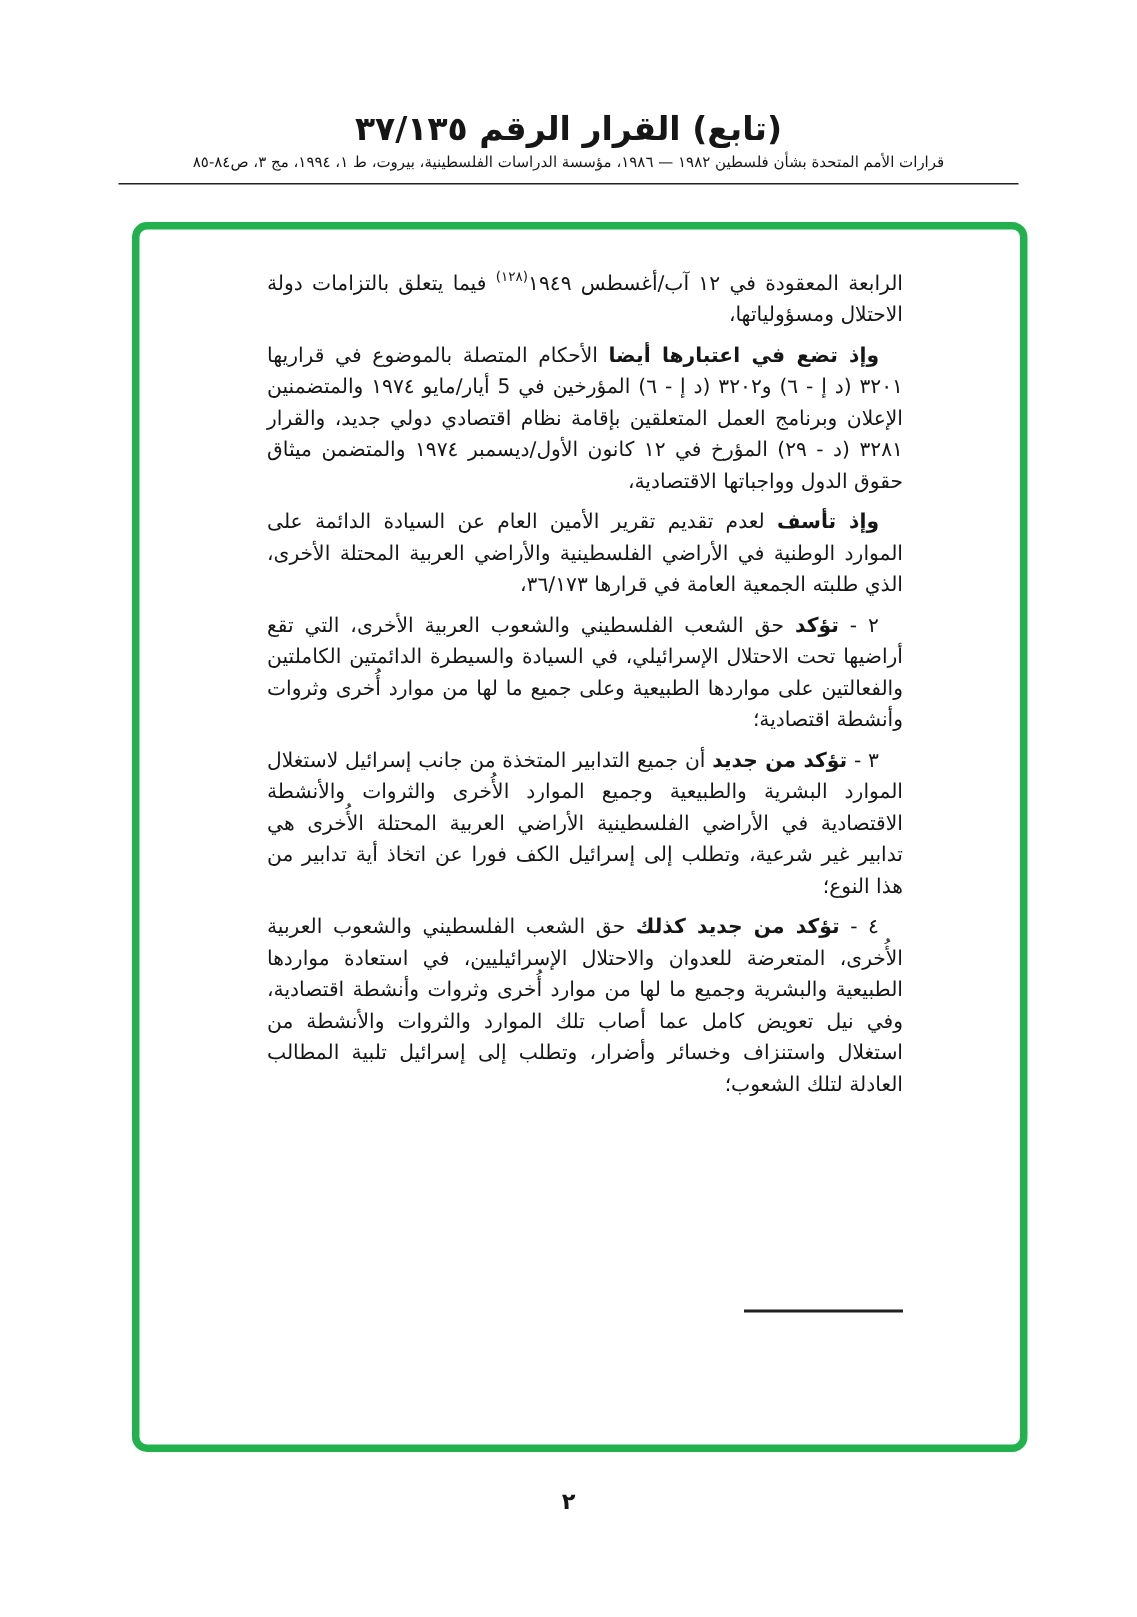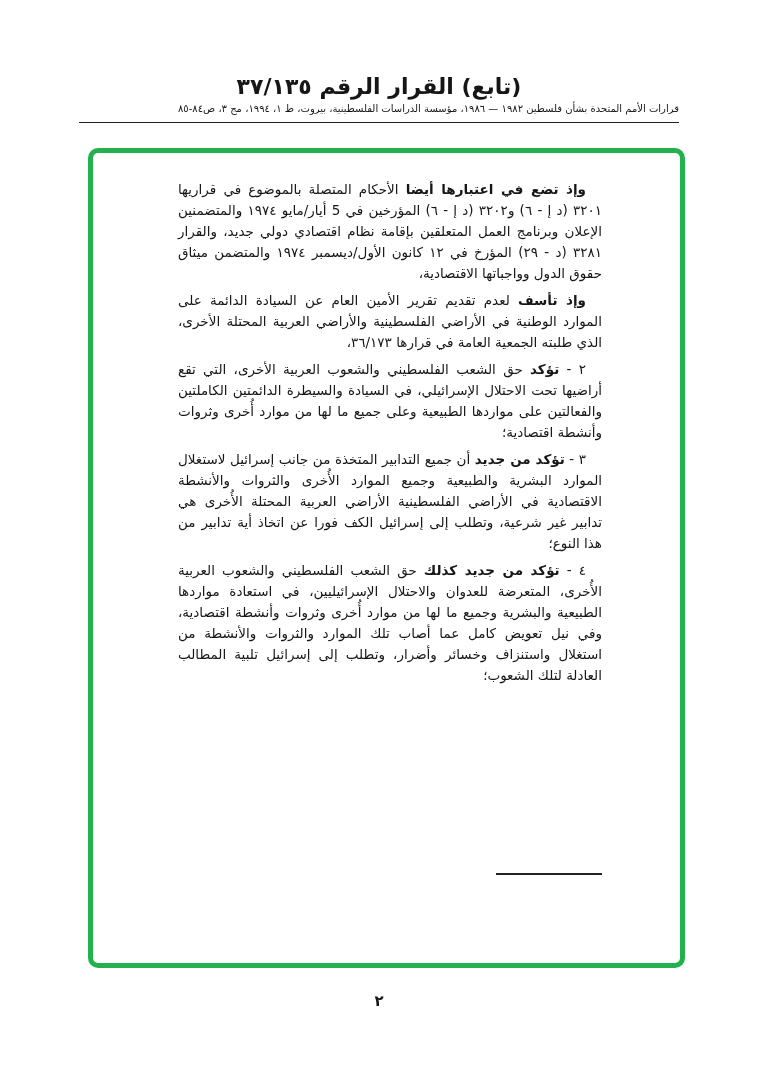--- a/index.html
+++ b/index.html
@@ -19,21 +19,21 @@
     width: 758px;
     text-align: center;
     font-size: 22px;
     font-weight: bold;
     letter-spacing: 0.2px;
   }
   .header-citation {
     position: absolute;
     top: 103px; right: 79px;
     width: 600px;
-    text-align: right;
+    text-align: center;
     font-size: 10px;
     padding-bottom: 8px;
     border-bottom: 1px solid #222;
   }
   .content-frame {
     position: absolute;
     top: 148px; right: 73px;
     width: 587px; height: 810px;
     border: 5px solid #23b14d;
     border-radius: 10px;
@@ -83,20 +83,21 @@
 <body>
 
 <div class="header-title">(تابع) القرار الرقم ٣٧/١٣٥</div>
 
 <div class="header-citation">قرارات الأمم المتحدة بشأن فلسطين ١٩٨٢ — ١٩٨٦، مؤسسة الدراسات الفلسطينية، بيروت، ط ١، ١٩٩٤، مج ٣، ص٨٤-٨٥</div>
 
 <div class="content-frame" style="border-color: rgb(35, 177, 77);">
 
   <div class="body-text">
 
+    <p class="para"><span>الرابعة المعقودة في ١٢ آب/أغسطس ١٩٤٩</span><span class="note-ref">(١٢٨)</span><span> فيما يتعلق بالتزامات دولة الاحتلال ومسؤولياتها،</span></p>
 
     <p class="para indent"><span></span><span class="lead">وإذ تضع في اعتبارها أيضا</span><span> الأحكام المتصلة بالموضوع في قراريها ٣٢٠١ (د إ - ٦) و٣٢٠٢ (د إ - ٦) المؤرخين في 5 أيار/مايو ١٩٧٤ والمتضمنين الإعلان وبرنامج العمل المتعلقين بإقامة نظام اقتصادي دولي جديد، والقرار ٣٢٨١ (د - ٢٩) المؤرخ في ١٢ كانون الأول/ديسمبر ١٩٧٤ والمتضمن ميثاق حقوق الدول وواجباتها الاقتصادية،</span></p>
 
     <p class="para indent"><span></span><span class="lead">وإذ تأسف</span><span> لعدم تقديم تقرير الأمين العام عن السيادة الدائمة على الموارد الوطنية في الأراضي الفلسطينية والأراضي العربية المحتلة الأخرى، الذي طلبته الجمعية العامة في قرارها ٣٦/١٧٣،</span></p>
 
 
     <p class="para indent"><span>٢ - </span><span class="lead">تؤكد</span><span> حق الشعب الفلسطيني والشعوب العربية الأخرى، التي تقع أراضيها تحت الاحتلال الإسرائيلي، في السيادة والسيطرة الدائمتين الكاملتين والفعالتين على مواردها الطبيعية وعلى جميع ما لها من موارد أُخرى وثروات وأنشطة اقتصادية؛</span></p>
 
     <p class="para indent"><span>٣ - </span><span class="lead">تؤكد من جديد</span><span> أن جميع التدابير المتخذة من جانب إسرائيل لاستغلال الموارد البشرية والطبيعية وجميع الموارد الأُخرى والثروات والأنشطة الاقتصادية في الأراضي الفلسطينية الأراضي العربية المحتلة الأُخرى هي تدابير غير شرعية، وتطلب إلى إسرائيل الكف فورا عن اتخاذ أية تدابير من هذا النوع؛</span></p>
 

